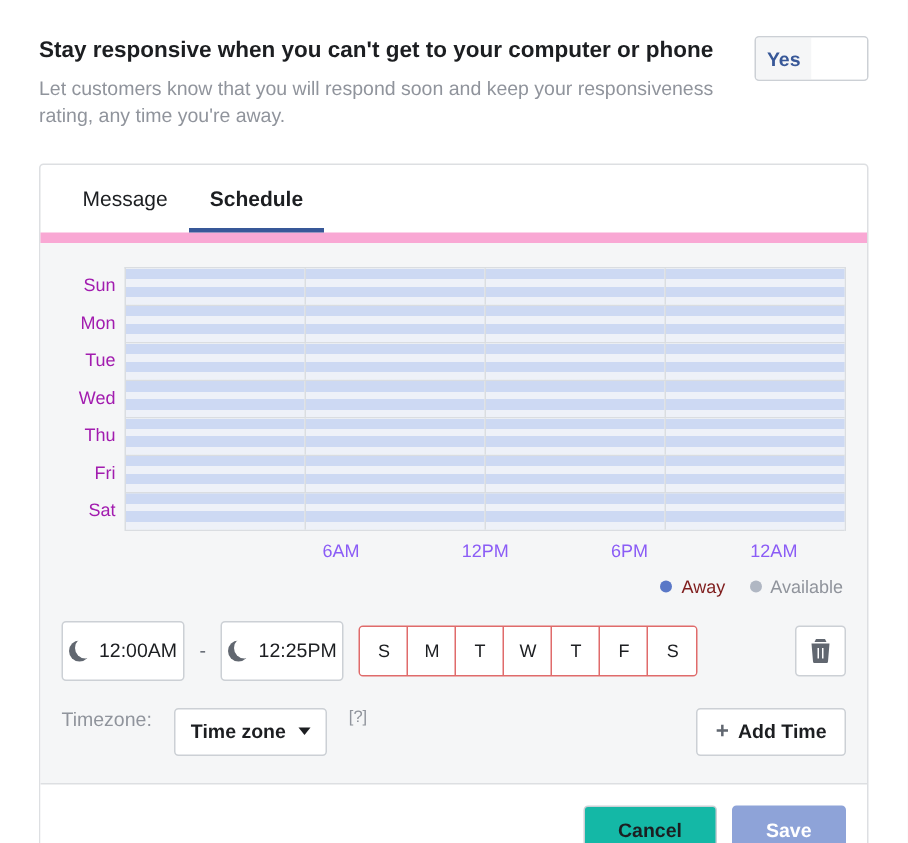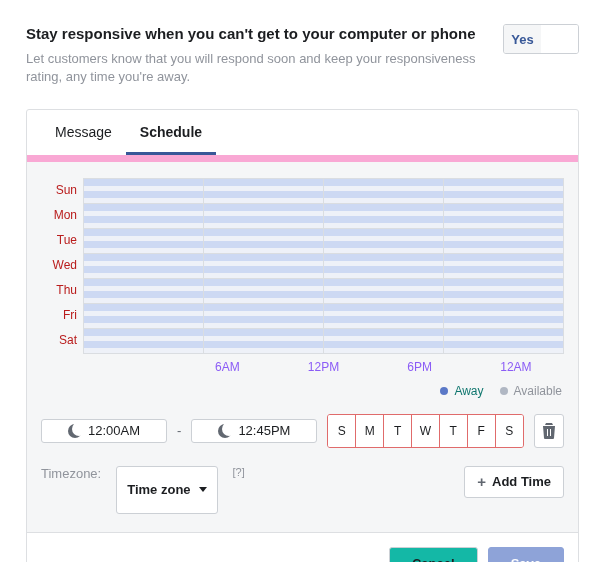--- a/index.html
+++ b/index.html
@@ -12,51 +12,51 @@
   .toggle{display:flex;border:1px solid #ccd0d5;border-radius:3px;overflow:hidden;height:30px;}
   .tog-opt{width:37px;display:flex;align-items:center;justify-content:center;font-size:13px;background:#fff;cursor:pointer;}
   .tog-opt.active{background:#f5f6f7;color:#385898;font-weight:600;}
   .card{border:1px solid #dddfe2;border-radius:3px;margin-top:22px;background:#fff;}
   .tabs{display:flex;padding:0 14px;border-bottom:7px solid #f9a8d4;}
   .tab{padding:14px 14px 12px;font-size:14px;color:#1c1e21;cursor:pointer;border-bottom:3px solid transparent;}
   .tab.active{font-weight:600;border-bottom-color:#385898;}
   .body{padding:16px 14px 18px 14px;background:#f5f6f7;}
   .chart{display:flex;}
   .ylabels{display:flex;flex-direction:column;margin-right:6px;}
-  .ylab{height:25px;display:flex;align-items:center;justify-content:flex-end;font-size:12px;color:#b91c1c;width:36px;}
+  .ylab{height:25px;display:flex;align-items:center;justify-content:flex-end;font-size:12px;color:#a21caf;width:36px;}
   .grid{flex:1;display:flex;flex-direction:column;position:relative;border:1px solid #dadde1;border-bottom:none;}
   .row{height:25px;border-bottom:1px solid #dadde1;position:relative;display:flex;}
   .cell{flex:1;border-right:1px solid #dadde1;background:repeating-linear-gradient(to bottom,#cdd9f3 0,#cdd9f3 7px,#eef1f8 7px,#eef1f8 12px,#cdd9f3 12px,#cdd9f3 19px,#eef1f8 19px,#eef1f8 25px);}
   .cell:last-child{border-right:none;}
   .xaxis{display:flex;margin-left:42px;margin-top:6px;}
   .xtick{flex:1;text-align:center;font-size:12px;color:#8b5cf6;}
   .xtick:first-child{visibility:hidden;}
   .legend{display:flex;justify-content:flex-end;gap:16px;margin:10px 2px 0 0;font-size:12px;}
   .lg{display:flex;align-items:center;gap:6px;}
   .dot{width:8px;height:8px;border-radius:50%;}
   .dot.away{background:#5a78c7;}
   .dot.avail{background:#b0b7c3;}
-  .lg.away{color:#0f766e;}
+  .lg.away{color:#7f1d1d;}
   .lg.avail{color:#90949c;}
 
   .timerow{display:flex;align-items:center;gap:10px;margin-top:16px;}
-  .timebox{height:24px;border:1px solid #ccd0d5;background:#fff;border-radius:3px;display:flex;align-items:center;padding:0 26px;gap:6px;font-size:13px;cursor:pointer;}
+  .timebox{height:40px;border:1px solid #ccd0d5;background:#fff;border-radius:3px;display:flex;align-items:center;padding:0 4px;gap:6px;font-size:13px;cursor:pointer;}
   .moon{width:14px;height:14px;position:relative;}
   .moon::before{content:"";position:absolute;inset:0;border-radius:50%;background:#616770;}
   .moon::after{content:"";position:absolute;top:-2px;left:4px;width:14px;height:14px;border-radius:50%;background:#fff;}
   .dash{color:#616770;}
   .days{display:flex;border:1px solid #e06b6b;border-radius:3px;overflow:hidden;height:34px;}
   .day{width:32px;display:flex;align-items:center;justify-content:center;font-size:12px;border-right:1px solid #e06b6b;cursor:pointer;background:#fff;color:#1c1e21;}
   .day:last-child{border-right:none;}
   .trash{width:34px;height:34px;border:1px solid #ccd0d5;border-radius:3px;display:flex;align-items:center;justify-content:center;background:#fff;cursor:pointer;margin-left:auto;}
   .trash svg{width:14px;height:16px;fill:#616770;}
 
   .tzrow{display:flex;align-items:flex-start;gap:15px;margin-top:18px;}
   .tzlabel{font-size:13px;color:#90949c;}
-  .tzsel{height:48px;border:1px solid #ccd0d5;background:#fff;border-radius:3px;display:flex;align-items:center;padding:0 10px;gap:8px;font-size:13px;cursor:pointer;font-weight:600;}
+  .tzsel{height:32px;border:1px solid #ccd0d5;background:#fff;border-radius:3px;display:flex;align-items:center;padding:0 10px;gap:8px;font-size:13px;cursor:pointer;font-weight:600;}
   .caret{width:0;height:0;border-left:4px solid transparent;border-right:4px solid transparent;border-top:5px solid #1c1e21;}
   .help{font-size:11px;color:#90949c;}
   .addtime{margin-left:auto;height:32px;border:1px solid #ccd0d5;background:#fff;border-radius:3px;display:flex;align-items:center;padding:0 12px;gap:6px;font-size:13px;font-weight:600;cursor:pointer;}
   .plus{font-size:15px;color:#616770;line-height:1;}
 
   .footer{border-top:1px solid #dddfe2;padding:14px;display:flex;justify-content:flex-end;gap:10px;background:#fff;}
   .btn{height:34px;padding:0 22px;border-radius:3px;font-size:13px;font-weight:600;display:flex;align-items:center;justify-content:center;cursor:pointer;}
   .btn.cancel{background:#14b8a6;border:1px solid #ccd0d5;color:#1c1e21;}
   .btn.save{background:#8ea3d8;border:1px solid #8ea3d8;color:#fff;}
 </style>
@@ -159,21 +159,21 @@
       </div>
 
       <div class="timerow">
         <div class="timebox">
           <span class="moon"></span>
           <span>12:00AM</span>
         </div>
         <span class="dash">-</span>
         <div class="timebox">
           <span class="moon"></span>
-          <span>12:45PM</span>
+          <span>12:25PM</span>
         </div>
         <div class="days">
           <div class="day">S</div>
           <div class="day">M</div>
           <div class="day">T</div>
           <div class="day">W</div>
           <div class="day">T</div>
           <div class="day">F</div>
           <div class="day">S</div>
         </div>

